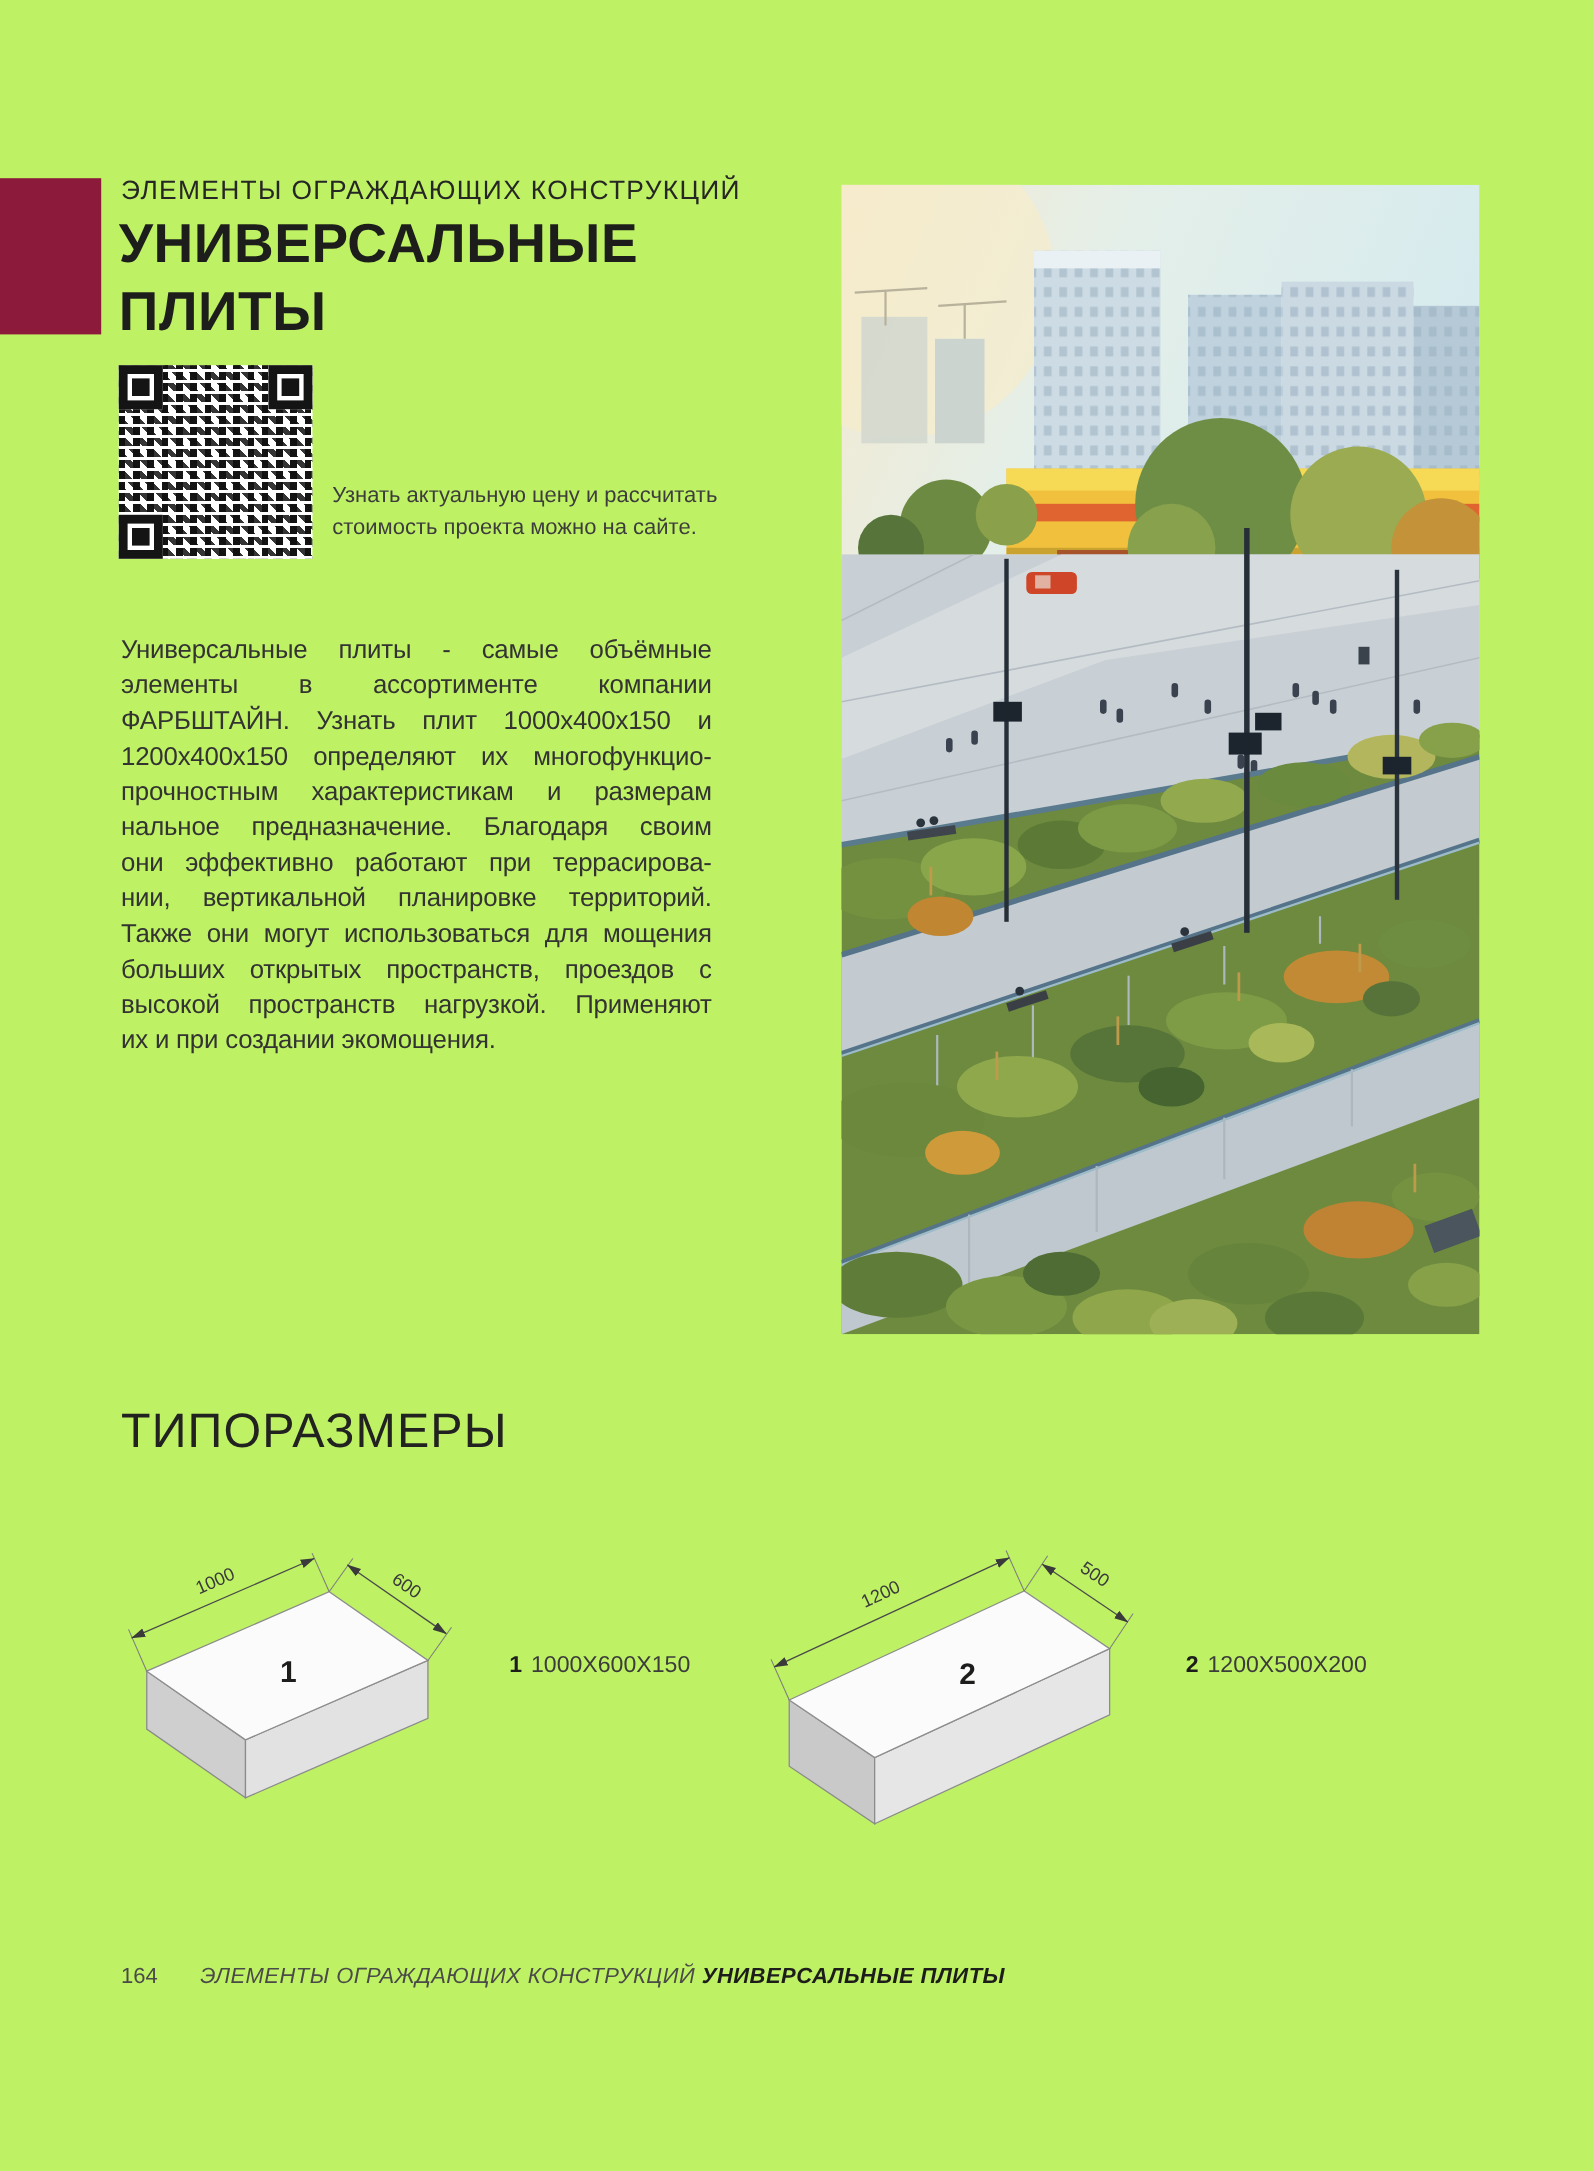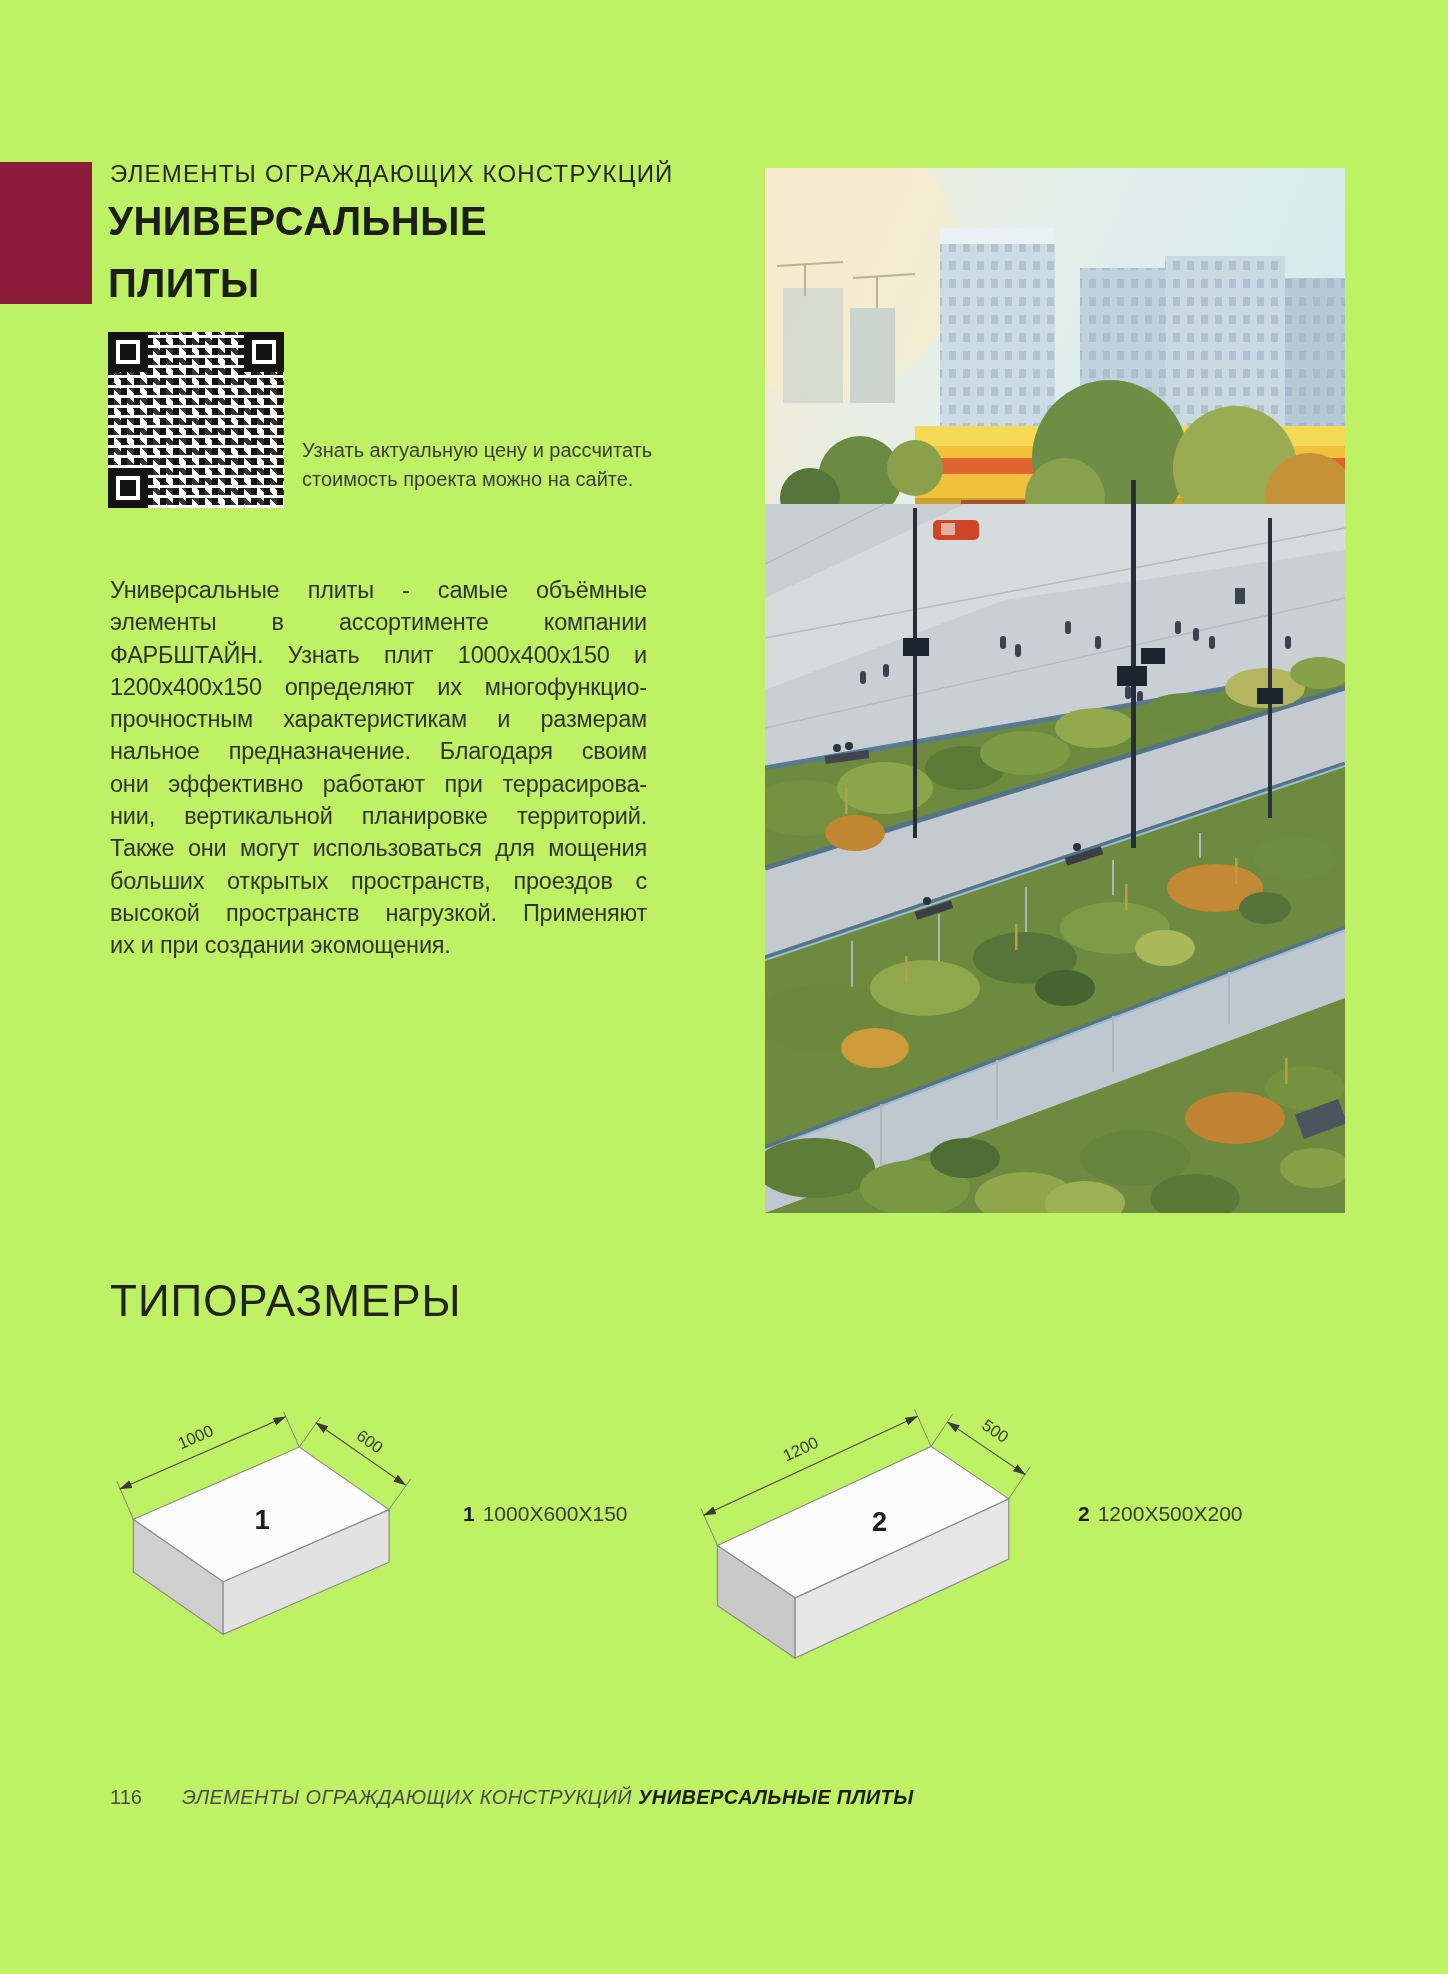--- a/index.html
+++ b/index.html
@@ -5,21 +5,21 @@
   html,body{margin:0;padding:0;background:#fff;}
   .page{position:relative;width:1448px;height:1974px;background:#bef264;overflow:hidden;
         font-family:"Liberation Sans",sans-serif;color:#1d1d1b;}
 
   
   .accent{position:absolute;left:0;top:162px;width:92px;height:142px;background:#8C1B3B;}
 
   
   .kicker{position:absolute;left:110px;top:160px;font-size:24px;font-weight:500;
           letter-spacing:1.2px;color:#262624;white-space:nowrap;}
-  .title{position:absolute;left:108px;top:190px;font-size:40px;font-weight:800;
+  .title{position:absolute;left:108px;top:190px;font-size:50px;font-weight:800;
          line-height:62px;letter-spacing:.5px;color:#1d1d1b;}
 
   
   .qr{position:absolute;left:108px;top:332px;width:176px;height:176px;box-sizing:border-box;
       background:
         repeating-linear-gradient(0deg,#fff 0 3px,rgba(255,255,255,0) 3px 10px),
         repeating-linear-gradient(45deg,rgba(17,17,17,.85) 0 5px,rgba(255,255,255,0) 5px 11px),
         repeating-linear-gradient(90deg,#141414 0 6px,#fff 6px 13px);}
   .finder{position:absolute;width:40px;height:40px;box-sizing:border-box;background:#fff;border:8px solid #141414;}
   .finder::after{content:"";position:absolute;inset:4px;background:#141414;}
@@ -288,17 +288,17 @@
     <text class="dimtxt" x="106" y="66" text-anchor="middle" transform="rotate(-24.8 106 66)">1200</text>
     <line x1="238" y1="58" x2="260" y2="25" stroke="#7d7d7d" stroke-width="1"></line>
     <line x1="318" y1="112" x2="340" y2="79" stroke="#7d7d7d" stroke-width="1"></line>
     <line x1="255" y1="33" x2="335" y2="87" stroke="#4a4a4a" stroke-width="1.2" marker-start="url(#ar2)" marker-end="url(#ar2)"></line>
     <text class="dimtxt" x="301" y="47" text-anchor="middle" transform="rotate(34 301 47)">500</text>
     <text class="slabnum" x="185" y="145" text-anchor="middle">2</text>
   </svg>
   <div class="size-label l2"><b>2</b><span>1200X500X200</span></div>
 
   <div class="footer">
-    <span class="pagenum">116</span>
+    <span class="pagenum">164</span>
     <span class="crumb"><span>ЭЛЕМЕНТЫ ОГРАЖДАЮЩИХ КОНСТРУКЦИЙ </span><b>УНИВЕРСАЛЬНЫЕ ПЛИТЫ</b></span>
   </div>
 
 </div>
 
 </body></html>

